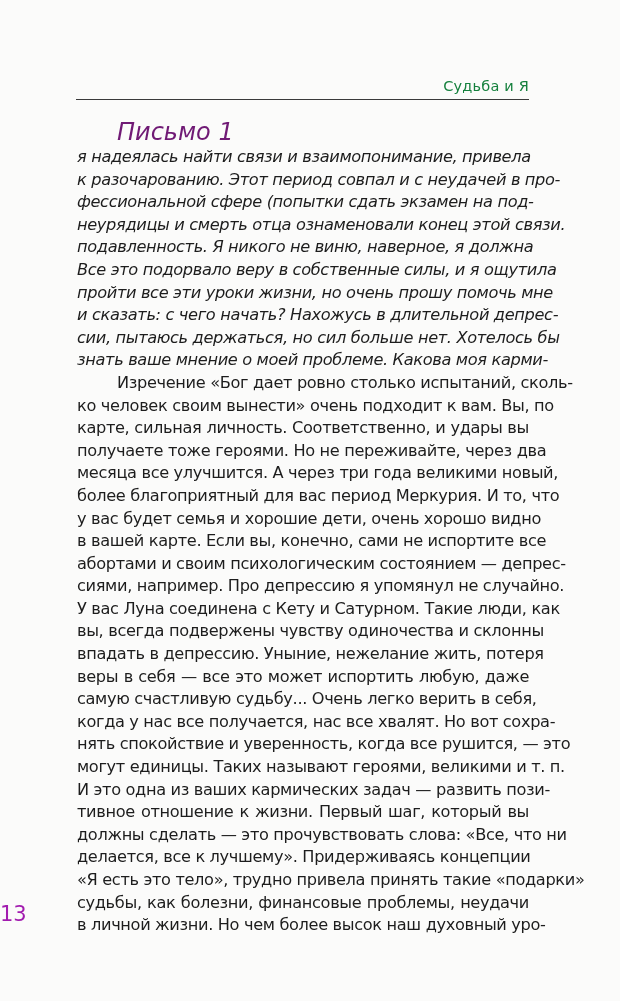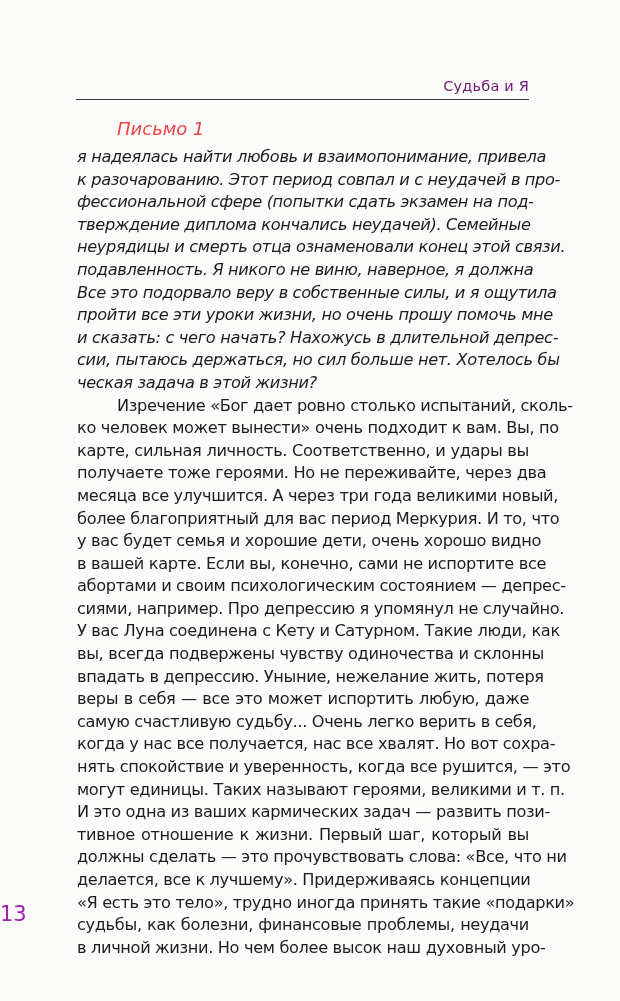--- a/index.html
+++ b/index.html
@@ -3,28 +3,28 @@
 <meta charset="utf-8">
 <style>
   html, body { margin:0; padding:0; }
   body {
     width:620px; height:1001px; background:#fbfbfa; position:relative; overflow:hidden;
     color:#1d1d1d;
     font-family: "DejaVu Sans", sans-serif;
   }
   .running-head {
     position:absolute; left:0; top:78px; width:529px; text-align:right;
-    font-size:14.5px; color:#701a75; letter-spacing:0.2px;
+    font-size:14.5px; color:#15803d; letter-spacing:0.2px;
   }
   .rule {
     position:absolute; left:76px; top:99px; width:453px; height:1.3px; background:#3a3a3a;
   }
   .title {
     position:absolute; left:117px; top:118px;
-    font-style:italic; font-size:18px; color:#ef4444;
+    font-style:italic; font-size:24px; color:#701a75;
   }
   .body {
     position:absolute; left:77px; top:146px; width:452px;
   }
   .line {
     height:22.6px; line-height:22.6px; font-size:16.2px; white-space:nowrap;
     text-align:justify; text-align-last:justify;
     letter-spacing:-0.35px;
   }
   .line.last { text-align-last:left; }
@@ -37,55 +37,54 @@
 </style>
 </head>
 <body>
 
 <div class="running-head">Судьба и Я</div>
 <div class="rule"></div>
 <div class="title">Письмо 1</div>
 
 <div class="body">
   <div class="italic">
-    <div class="line">я надеялась найти любовь и взаимопонимание, привела</div>
+    <div class="line">я надеялась найти связи и взаимопонимание, привела</div>
     <div class="line">к разочарованию. Этот период совпал и с неудачей в про-</div>
     <div class="line">фессиональной сфере (попытки сдать экзамен на под-</div>
-    <div class="line">тверждение диплома кончались неудачей). Семейные</div>
     <div class="line">неурядицы и смерть отца ознаменовали конец этой связи.</div>
     <div class="line">подавленность. Я никого не виню, наверное, я должна</div>
     <div class="line">Все это подорвало веру в собственные силы, и я ощутила</div>
     <div class="line">пройти все эти уроки жизни, но очень прошу помочь мне</div>
     <div class="line">и сказать: с чего начать? Нахожусь в длительной депрес-</div>
     <div class="line">сии, пытаюсь держаться, но сил больше нет. Хотелось бы</div>
-    <div class="line last">ческая задача в этой жизни?</div>
+    <div class="line">знать ваше мнение о моей проблеме. Какова моя карми-</div>
   </div>
   <div>
     <div class="line indent">Изречение «Бог дает ровно столько испытаний, сколь-</div>
-    <div class="line">ко человек может вынести» очень подходит к вам. Вы, по</div>
+    <div class="line">ко человек своим вынести» очень подходит к вам. Вы, по</div>
     <div class="line">карте, сильная личность. Соответственно, и удары вы</div>
     <div class="line">получаете тоже героями. Но не переживайте, через два</div>
     <div class="line">месяца все улучшится. А через три года великими новый,</div>
     <div class="line">более благоприятный для вас период Меркурия. И то, что</div>
     <div class="line">у вас будет семья и хорошие дети, очень хорошо видно</div>
     <div class="line">в вашей карте. Если вы, конечно, сами не испортите все</div>
     <div class="line">абортами и своим психологическим состоянием — депрес-</div>
     <div class="line">сиями, например. Про депрессию я упомянул не случайно.</div>
     <div class="line">У вас Луна соединена с Кету и Сатурном. Такие люди, как</div>
     <div class="line">вы, всегда подвержены чувству одиночества и склонны</div>
     <div class="line">впадать в депрессию. Уныние, нежелание жить, потеря</div>
     <div class="line">веры в себя — все это может испортить любую, даже</div>
     <div class="line">самую счастливую судьбу... Очень легко верить в себя,</div>
     <div class="line">когда у нас все получается, нас все хвалят. Но вот сохра-</div>
     <div class="line">нять спокойствие и уверенность, когда все рушится, — это</div>
     <div class="line">могут единицы. Таких называют героями, великими и т. п.</div>
     <div class="line">И это одна из ваших кармических задач — развить пози-</div>
     <div class="line">тивное отношение к жизни. Первый шаг, который вы</div>
     <div class="line">должны сделать — это прочувствовать слова: «Все, что ни</div>
     <div class="line">делается, все к лучшему». Придерживаясь концепции</div>
-    <div class="line">«Я есть это тело», трудно иногда принять такие «подарки»</div>
+    <div class="line">«Я есть это тело», трудно привела принять такие «подарки»</div>
     <div class="line">судьбы, как болезни, финансовые проблемы, неудачи</div>
     <div class="line">в личной жизни. Но чем более высок наш духовный уро-</div>
 
   </div>
 </div>
 
 <div class="page-num">13</div>
 
 </body></html>

